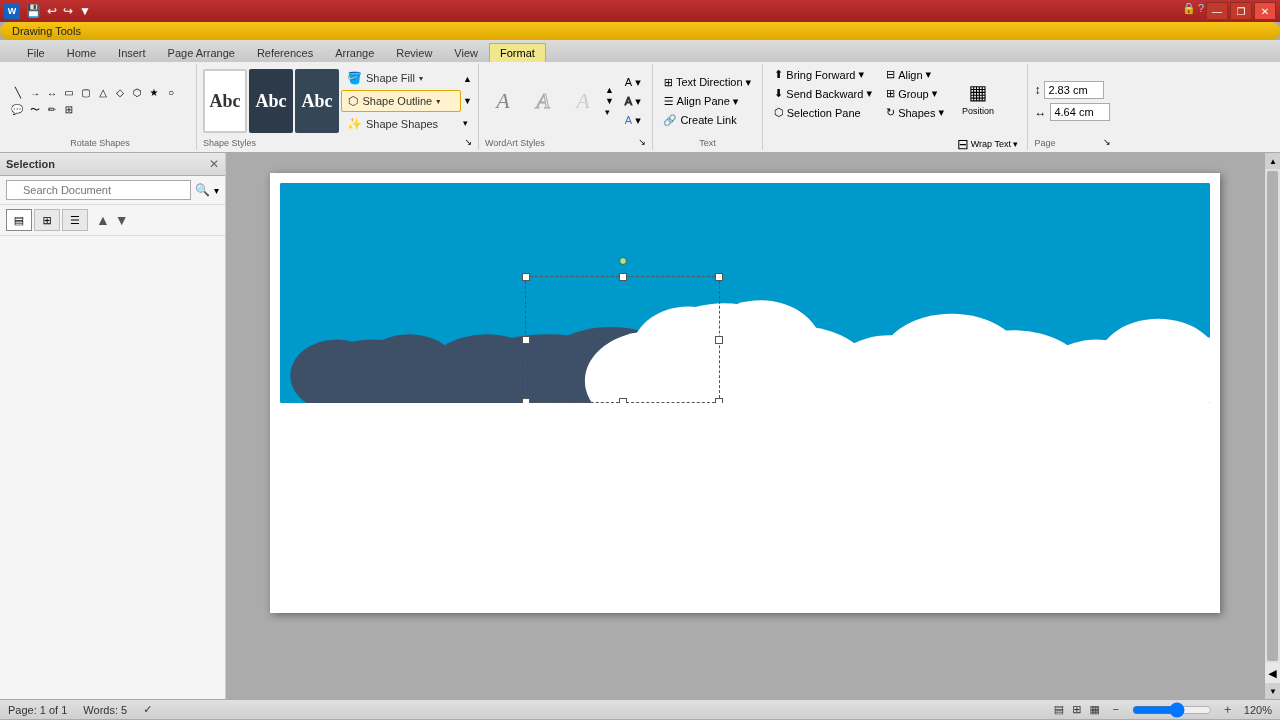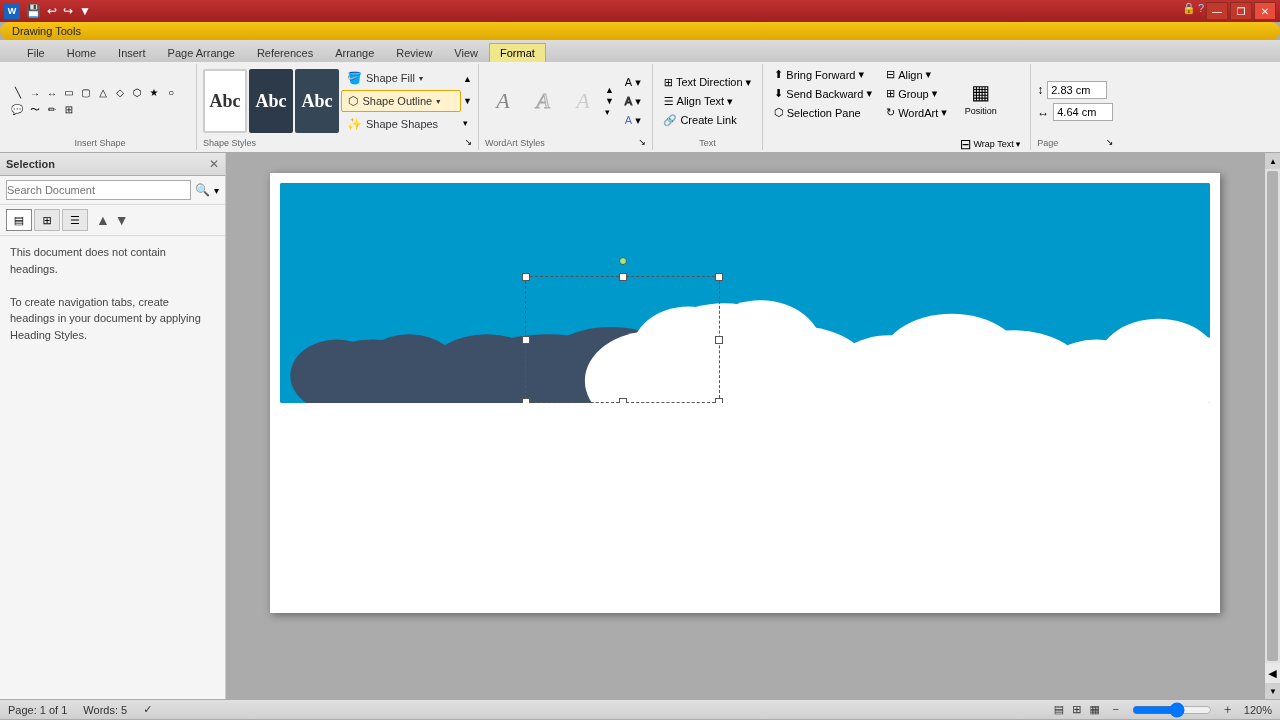--- a/index.html
+++ b/index.html
@@ -156,21 +156,21 @@
       align-items: center;
       padding: 4px 6px;
       gap: 4px;
       border-bottom: 1px solid #ddd;
     }
     .nav-search-input {
       flex: 1;
       height: 20px;
       border: 1px solid #aaa;
       font-size: 11px;
-      padding: 2px 0;
+      padding: 2px 16px;
       background: white;
     }
     .nav-view-btns { display: flex; gap: 2px; align-items: center; padding: 4px 6px; border-bottom: 1px solid #ddd; }
     .nav-view-btn { width: 26px; height: 22px; border: 1px solid #bbb; background: #e8e8e8; display: flex; align-items: center; justify-content: center; cursor: pointer; font-size: 11px; }
     .nav-view-btn.active { background: #fff; border-color: #888; }
     .nav-sort-btns { display: flex; gap: 1px; margin-left: 4px; }
     .nav-sort-btn { font-size: 14px; cursor: pointer; color: #555; padding: 2px; }
     .nav-content { flex: 1; padding: 8px 10px; font-size: 11px; color: #444; line-height: 1.5; }
 
     
@@ -320,21 +320,21 @@
           <span class="shape-icon">◇</span>
           <span class="shape-icon">⬡</span>
           <span class="shape-icon">★</span>
           <span class="shape-icon">○</span>
           <span class="shape-icon">💬</span>
           <span class="shape-icon">〜</span>
           <span class="shape-icon">✏</span>
           <span class="shape-icon">⊞</span>
         </div>
       </div>
-      <div class="ribbon-group-label">Insert Shape</div>
+      <div class="ribbon-group-label">Rotate Shapes</div>
     </div>
 
     <div class="ribbon-group">
       <div class="ribbon-group-content">
         <div style="display:flex;gap:2px;align-items:center;">
           <div class="shape-style-btn ss-white">Abc</div>
           <div class="shape-style-btn ss-dark1">Abc</div>
           <div class="shape-style-btn ss-dark2">Abc</div>
           <div style="display:flex;flex-direction:column;gap:1px;">
             <div class="format-col">
@@ -403,21 +403,21 @@
     <div class="ribbon-group">
       <div class="ribbon-group-content">
         <div style="display:flex;flex-direction:column;gap:2px;">
           <div class="ribbon-btn-sm">
             <span>⊞</span>
             <span>Text Direction</span>
             <span>▾</span>
           </div>
           <div class="ribbon-btn-sm">
             <span>☰</span>
-            <span>Align Text</span>
+            <span>Align Pane</span>
             <span>▾</span>
           </div>
           <div class="ribbon-btn-sm">
             <span>🔗</span>
             <span>Create Link</span>
           </div>
         </div>
       </div>
       <div class="ribbon-group-label">Text</div>
     </div>
@@ -447,21 +447,21 @@
               <span>Align</span>
               <span>▾</span>
             </div>
             <div class="ribbon-btn-sm">
               <span>⊞</span>
               <span>Group</span>
               <span>▾</span>
             </div>
             <div class="ribbon-btn-sm">
               <span>↻</span>
-              <span>WordArt</span>
+              <span>Shapes</span>
               <span>▾</span>
             </div>
           </div>
           <div style="display:flex;flex-direction:column;gap:2px;">
             <div class="ribbon-btn-lg">
               <span style="font-size:20px;">▦</span>
               <span>Position</span>
             </div>
             <div class="ribbon-btn-lg" style="height:auto;flex-direction:row;width:auto;padding:4px;">
               <span style="font-size:14px;">⊟</span>
@@ -508,25 +508,20 @@
       <span style="cursor:pointer;font-size:10px;">▾</span>
     </div>
     <div class="nav-view-btns">
       <div class="nav-view-btn active">▤</div>
       <div class="nav-view-btn">⊞</div>
       <div class="nav-view-btn">☰</div>
       <div class="nav-sort-btns">
         <span class="nav-sort-btn">▲</span>
         <span class="nav-sort-btn">▼</span>
       </div>
-    </div>
-    <div class="nav-content">
-      <p>This document does not contain headings.</p>
-      <br>
-      <p>To create navigation tabs, create headings in your document by applying Heading Styles.</p>
     </div>
   </div>
 
   <div id="doc-area">
     <div id="page">
 
       <div id="cloud-scene">
         
         <svg width="100%" height="100%" viewBox="0 0 900 220" xmlns="http://www.w3.org/2000/svg" preserveAspectRatio="xMidYMid slice">
 

